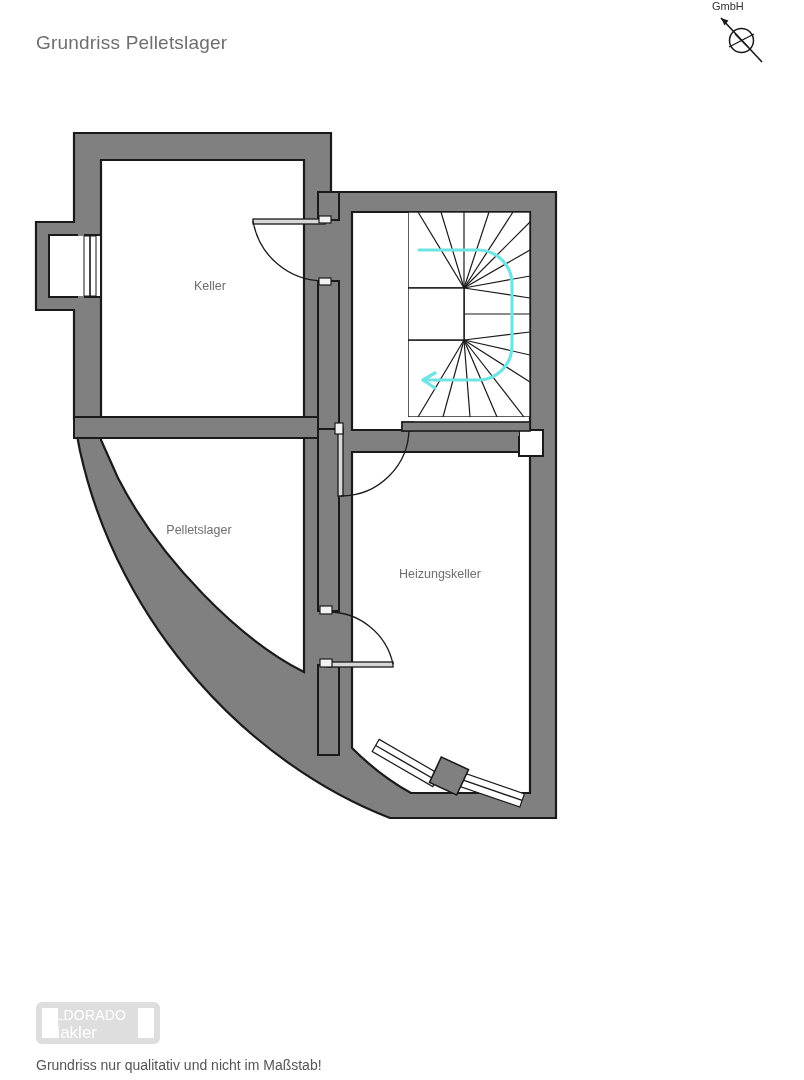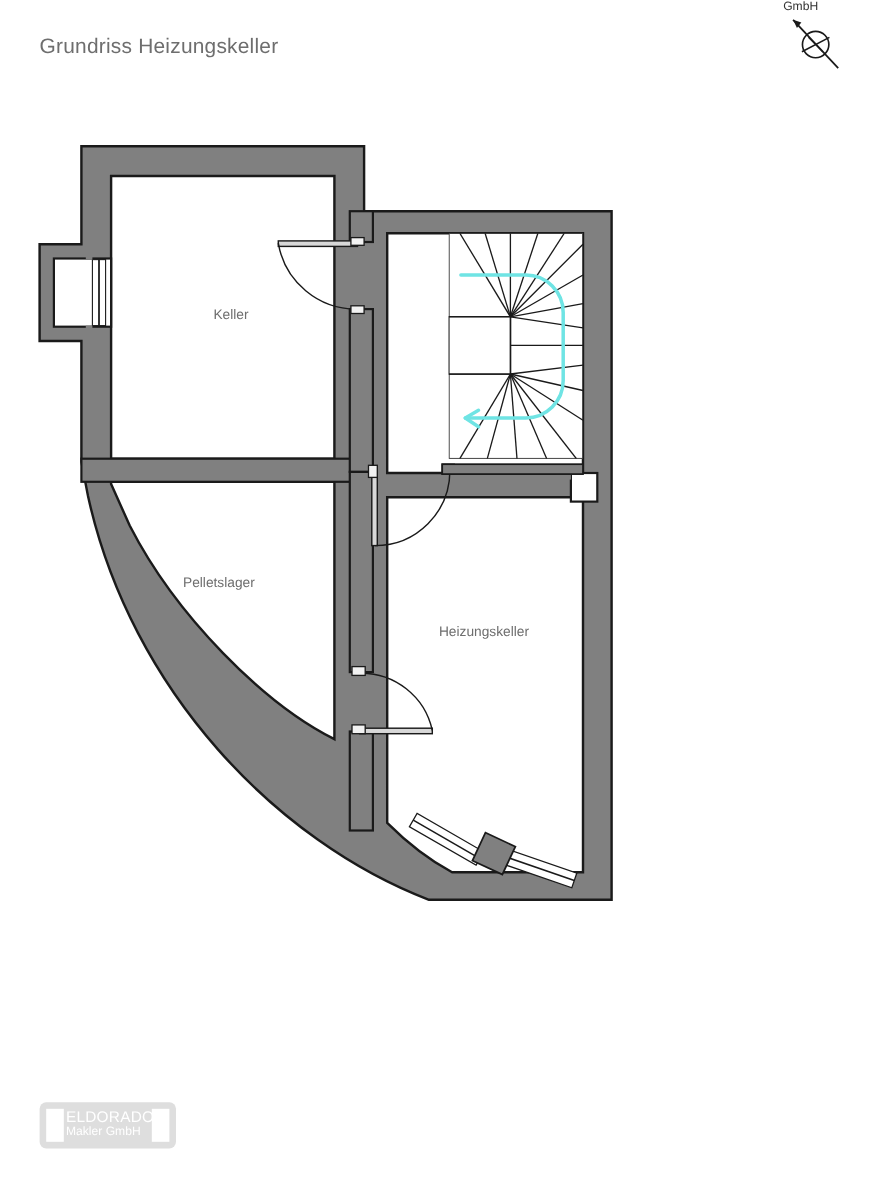--- a/index.html
+++ b/index.html
@@ -69,50 +69,50 @@
     position: absolute;
     top: 6px;
     width: 16px;
     height: 30px;
     background: #ffffff;
   }
   .logo-bar.left { left: 6px; }
   .logo-bar.right { right: 6px; }
   .logo-text {
     position: absolute;
-    left: 24px;
+    left: 10px;
     top: 5px;
     width: 80px;
     color: #ffffff;
     line-height: 1.15;
   }
   .logo-text .l1 {
     font-size: 14px;
     letter-spacing: 0.2px;
     display: block;
   }
   .logo-text .l2 {
-    font-size: 11px;
+    font-size: 17px;
     display: block;
   }
   .footer-caption {
     position: absolute;
     left: 36px;
     top: 1057px;
     font-size: 14px;
     color: #555555;
     white-space: nowrap;
   }
 </style>
 </head>
 <body>
 
 <div id="page">
 
-  <div class="page-title">Grundriss Heizungskeller</div>
+  <div class="page-title">Grundriss Pelletslager</div>
 
   <div class="compass">
     <div class="compass-label">GmbH</div>
     <svg width="104" height="80" viewBox="0 0 104 80">
 
       <line x1="62" y1="62" x2="21" y2="18" stroke="#1a1a1a" stroke-width="1.6"></line>
 
       <path d="M 21 18 L 28.5 20.5 L 24.5 25.5 Z" fill="#1a1a1a"></path>
 
       <circle cx="41.5" cy="40.5" r="12" fill="none" stroke="#1a1a1a" stroke-width="1.5"></circle>
@@ -303,14 +303,15 @@
 
   <div class="footer-logo">
     <div class="logo-bar left"></div>
     <div class="logo-bar right"></div>
     <div class="logo-text">
       <span class="l1">ELDORADO</span>
       <span class="l2">Makler GmbH</span>
     </div>
   </div>
 
+  <div class="footer-caption">Grundriss nur qualitativ und nicht im Maßstab!</div>
 
 </div>
 
 </body></html>

